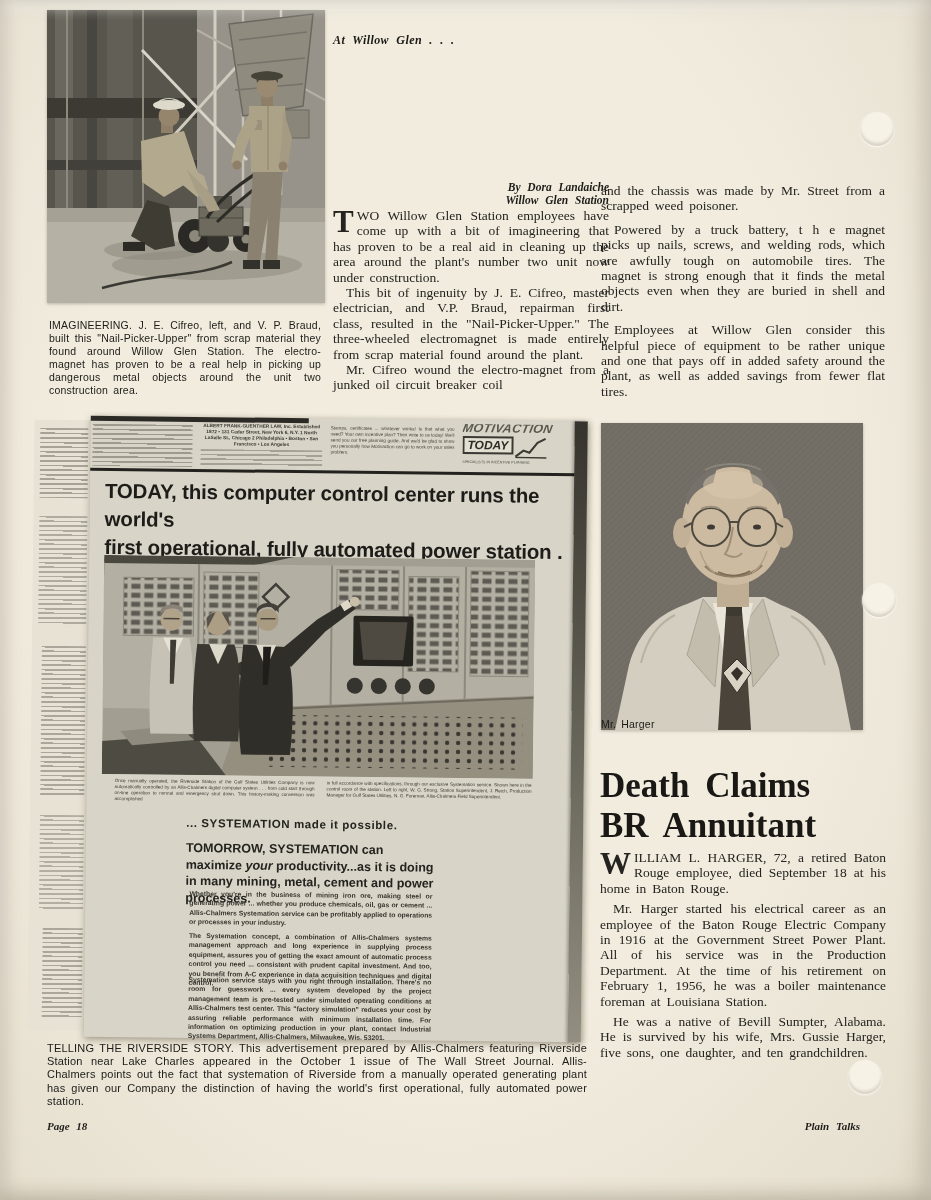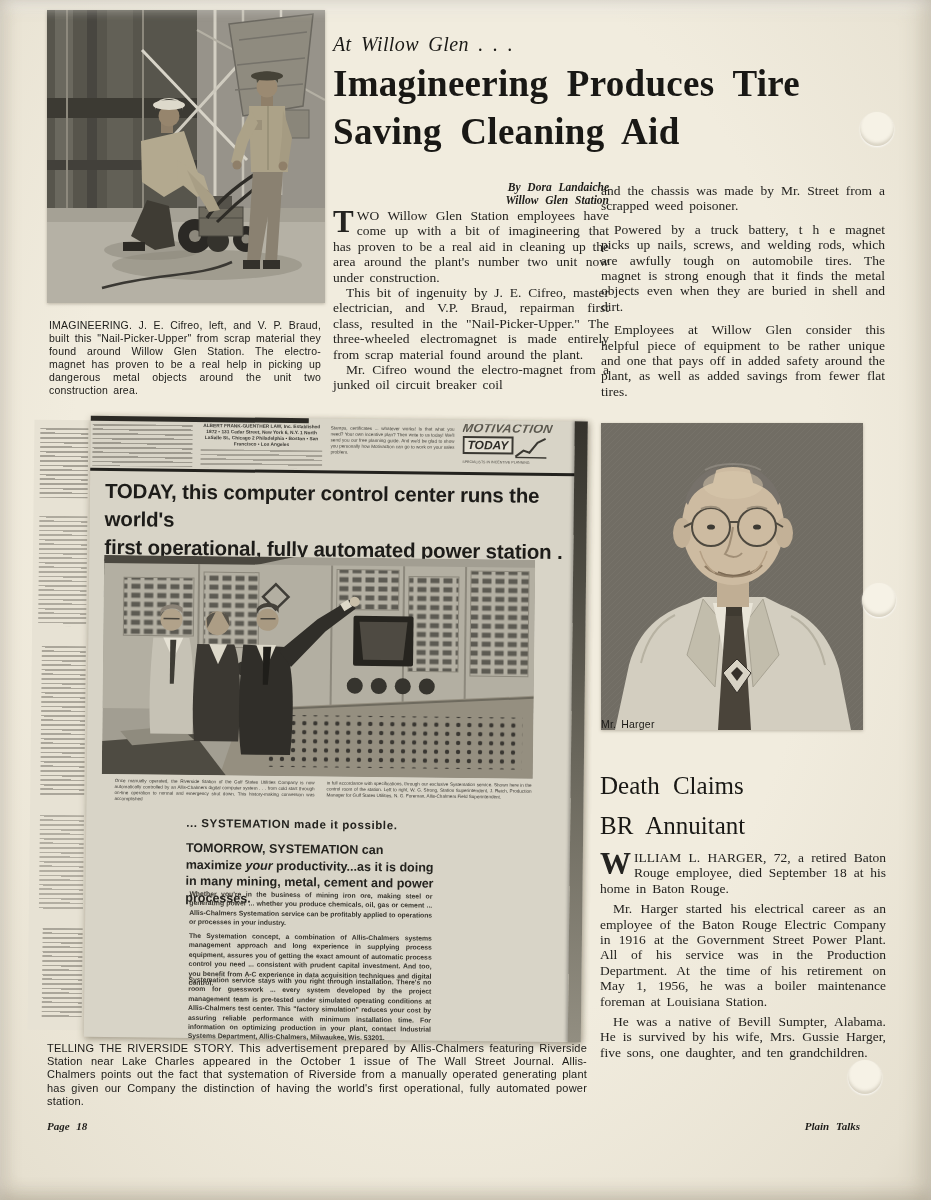--- a/index.html
+++ b/index.html
@@ -8,23 +8,23 @@
         font-family:"Liberation Serif", serif;color:#23221f;}
   .abs{position:absolute;}
   .vignette{left:0;top:0;width:931px;height:1200px;pointer-events:none;
         box-shadow:inset -10px 0 22px rgba(120,110,88,.22), inset 0 -8px 16px rgba(120,110,88,.15),
                    inset 8px 0 16px rgba(120,110,88,.12), inset 0 10px 12px rgba(255,255,255,.45);}
   
   .photoframe{box-shadow:0 1px 3px rgba(90,80,60,.35);}
   
   .caption{font-family:"Liberation Sans",sans-serif;font-weight:normal;font-size:10.5px;line-height:12.9px;
         text-align:justify;color:#1c1b18;letter-spacing:.2px;word-spacing:2px;}
-  .kicker{font-size:20px;font-weight:normal;font-style:italic;letter-spacing:.4px;word-spacing:4px;color:#1a1916;}
+  .kicker{font-size:12px;font-weight:bold;font-style:italic;letter-spacing:.4px;word-spacing:4px;color:#1a1916;}
   .headline{font-size:37px;line-height:48px;font-weight:bold;word-spacing:9px;letter-spacing:.3px;color:#191815;}
-  .headline2{font-size:25px;line-height:40px;font-weight:normal;word-spacing:7px;color:#191815;}
+  .headline2{font-size:35px;line-height:40px;font-weight:bold;word-spacing:7px;color:#191815;}
   .byline{font-size:11.5px;line-height:12.5px;font-weight:bold;font-style:italic;text-align:right;word-spacing:4px;color:#1d1c19;}
   .bodycol{font-size:13.5px;line-height:15.4px;text-align:justify;color:#242320;word-spacing:2.5px;}
   .bodycol p{margin:0;}
   .bodycol p.ind{text-indent:13px;}
   .bodycol p.gap{margin-top:8px;}
   .dc{float:left;font-size:31px;line-height:26px;padding:1px 3px 0 0;font-weight:bold;}
   .footer{font-size:11px;font-weight:bold;font-style:italic;color:#1d1c19;word-spacing:4px;}
   
   .clip{left:88px;top:418px;width:497px;height:621px;background:#d8d4c7;
         transform:rotate(.65deg);transform-origin:40% 40%;
@@ -135,24 +135,20 @@
       <rect x="114" y="112" width="12" height="11" fill="#8f7f69"></rect>
       <circle cx="122" cy="106" r="10.5" fill="#96856d"></circle>
       <path d="M108,101 A14,12 0 0 1 136,101 L136,95 A15,11 0 0 0 108,95 Z" fill="#d6d2c4"></path>
       <ellipse cx="122" cy="95" rx="16" ry="5" fill="#ddd9cb"></ellipse>
     </svg>
   </div>
 
   <div class="abs caption" style="left:49px;top:319px;width:272px;">IMAGINEERING.  J.  E.  Cifreo,  left,  and  V.  P. Braud,  built  this  "Nail-Picker-Upper"  from scrap material they found around Willow Glen Station.  The electro-magnet has proven to be a  real  help  in  picking  up  dangerous  metal objects  around  the  unit  two  construction  area.</div>
 
   <div class="abs kicker" style="left:333px;top:33px;">At Willow Glen . . .</div>
-  <div class="abs headline" style="left:333px;top:60px;width:500px;">
-    <div>Imagineering Produces Tire</div>
-    <div>Saving Cleaning Aid</div>
-  </div>
   <div class="abs byline" style="left:333px;top:181px;width:276px;">
     <div>By Dora Landaiche</div>
     <div>Willow Glen Station</div>
   </div>
   <div class="abs bodycol" style="left:333px;top:208px;width:276px;">
     <p><span class="dc">T</span><span>WO Willow Glen Station employees have come up with a bit of imagineering that has proven to be a real aid in cleaning up the area around the plant's number two unit now under construction.</span></p>
     <p class="ind">This bit of ingenuity by J. E. Cifreo, master electrician, and V.P. Braud, repairman first class, resulted in the "Nail-Picker-Upper." The three-wheeled electromagnet is made entirely from scrap material found around the plant.</p>
     <p class="ind">Mr. Cifreo wound the electro-magnet from a junked oil circuit breaker coil</p>
   </div>
   <div class="abs bodycol" style="left:601px;top:183px;width:284px;">
@@ -320,21 +316,21 @@
     </svg>
   </div>
   <div class="abs caption" style="left:601px;top:718px;width:262px;text-align:left;">Mr.  Harger</div>
 
   <div class="abs headline2" style="left:600px;top:766px;width:290px;">
     <div>Death Claims</div>
     <div>BR Annuitant</div>
   </div>
   <div class="abs bodycol" style="left:600px;top:850px;width:286px;">
     <p><span class="dc">W</span><span>ILLIAM L. HARGER, 72, a retired Baton Rouge employee, died September 18 at his home in Baton Rouge.</span></p>
-    <p class="ind" style="margin-top:5px;">Mr. Harger started his electrical career as an employee of the Baton Rouge Electric Company in 1916 at the Government Street Power Plant. All of his service was in the Production Department. At the time of his retirement on May 1, 1956, he was a boiler maintenance foreman at Louisiana Station.</p>
+    <p class="ind" style="margin-top:5px;">Mr. Harger started his electrical career as an employee of the Baton Rouge Electric Company in 1916 at the Government Street Power Plant. All of his service was in the Production Department. At the time of his retirement on February 1, 1956, he was a boiler maintenance foreman at Louisiana Station.</p>
     <p class="ind" style="margin-top:5px;">He was a native of Bevill Sumpter, Alabama. He is survived by his wife, Mrs. Gussie Harger, five sons, one daughter, and ten grandchildren.</p>
   </div>
 
   <div class="abs caption" style="left:47px;top:1042px;width:540px;font-size:11px;line-height:13.2px;">TELLING  THE  RIVERSIDE  STORY.   This  advertisement  prepared  by  Allis-Chalmers  featuring  Riverside  Station  near  Lake  Charles  appeared  in  the  October  1  issue  of  The  Wall  Street  Journal.   Allis-Chalmers  points  out  the  fact  that  systemation  of  Riverside  from  a  manually  operated  generating plant  has  given  our  Company  the  distinction  of  having  the  world's  first  operational,  fully  automated  power  station.</div>
   <div class="abs footer" style="left:47px;top:1120px;">Page 18</div>
   <div class="abs footer" style="left:600px;top:1120px;width:260px;text-align:right;">Plain Talks</div>
 
   <div class="abs punch" style="left:860px;top:112px;width:34px;height:34px;"></div>
   <div class="abs punch" style="left:862px;top:583px;width:34px;height:34px;"></div>
   <div class="abs punch" style="left:848px;top:1060px;width:34px;height:34px;"></div>

